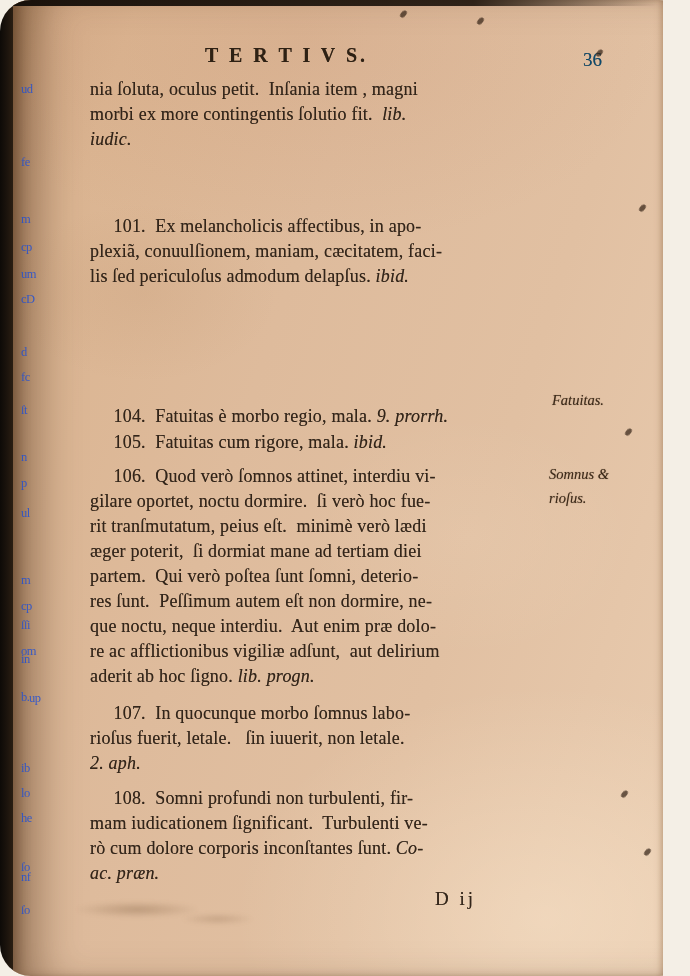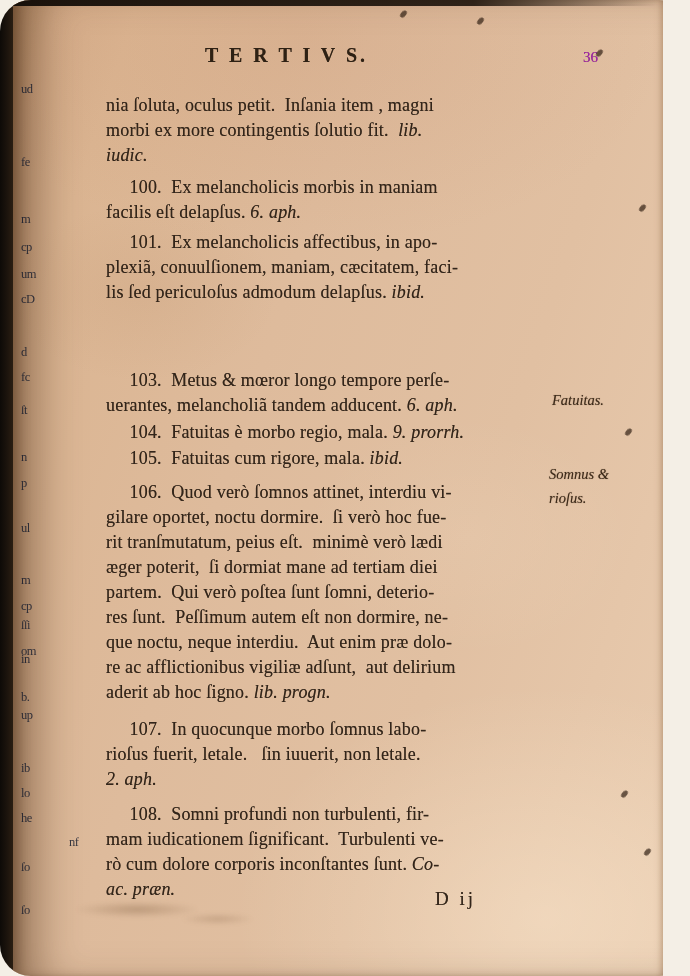--- a/index.html
+++ b/index.html
@@ -35,24 +35,24 @@
   }
   
   .running-title{
     position:absolute;left:205px;top:44px;
     font-size:20px;font-weight:bold;letter-spacing:3px;
     color:#2e2114;text-shadow:0 0 .6px rgba(40,26,12,.55);
     white-space:pre;
   }
   .page-number{
     position:absolute;left:583px;top:49px;
-    font-size:15px;color:#a21caf;text-shadow:0 0 .6px rgba(40,26,12,.5);
+    font-size:19px;color:#0c4a6e;text-shadow:0 0 .6px rgba(40,26,12,.5);
   }
   .para{
-    position:absolute;left:90px;width:466px;margin:16px;
+    position:absolute;left:90px;width:466px;margin:0;
     font-size:18px;line-height:25px;letter-spacing:.2px;
     color:#32251a;white-space:pre-wrap;
     text-shadow:0 0 .5px rgba(45,30,16,.55);
   }
   .cite{font-style:italic;}
   .p0{top:77px}.p1{top:159px}.p2{top:214px}.p3{top:292px}.p4{top:352px}
   .p5{top:404px}.p6{top:430px}.p7{top:464px}.p8{top:701px}.p9{top:786px}
   .margin-note{
     position:absolute;width:112px;
     font-style:italic;font-size:14.5px;line-height:24px;
@@ -63,21 +63,21 @@
   .mn1{left:552px;top:388px}
   .mn2{left:549px;top:462px}
   .signature{
     position:absolute;left:435px;top:888px;
     font-size:19px;letter-spacing:3px;color:#33261a;
     text-shadow:0 0 .6px rgba(45,30,16,.55);
   }
   
   .edge-frag{
     position:absolute;left:21px;
-    font-size:12.5px;color:#0f172a;opacity:.82;
+    font-size:12.5px;color:#1d4ed8;opacity:.82;
     filter:blur(.4px);letter-spacing:-.5px;
   }
   
   .ink-speck{
     position:absolute;width:5px;height:8px;
     background:rgba(48,32,18,.7);
     border-radius:62% 38% 55% 45%;
     transform:rotate(36deg);
     filter:blur(.3px);
   }
@@ -102,30 +102,26 @@
   <div class="gutter-band"></div>
   <div class="top-edge"></div>
 
   <div class="running-title">T E R T I V S.</div>
   <div class="page-number">36</div>
 
   <p class="para p0"><span>nia ſoluta, oculus petit.  Inſania item , magni
 morbi ex more contingentis ſolutio fit.  </span><span class="cite">lib.
 iudic.</span></p>
 
-  <p class="para p1"><span>     100.  Ex melancholicis morbis in maniam
-facilis eſt delapſus. </span><span class="cite">6. aph.</span></p>
 
   <p class="para p2"><span>     101.  Ex melancholicis affectibus, in apo-
 plexiã, conuulſionem, maniam, cæcitatem, faci-
 lis ſed periculoſus admodum delapſus. </span><span class="cite">ibid.</span></p>
 
 
-  <p class="para p4"><span>     103.  Metus &amp; mœror longo tempore perſe-
-uerantes, melancholiã tandem adducent. </span><span class="cite">6. aph.</span></p>
 
   <p class="para p5"><span>     104.  Fatuitas è morbo regio, mala. </span><span class="cite">9. prorrh.</span></p>
 
   <p class="para p6"><span>     105.  Fatuitas cum rigore, mala. </span><span class="cite">ibid.</span></p>
 
   <p class="para p7"><span>     106.  Quod verò ſomnos attinet, interdiu vi-
 gilare oportet, noctu dormire.  ſi verò hoc fue-
 rit tranſmutatum, peius eſt.  minimè verò lædi
 æger poterit,  ſi dormiat mane ad tertiam diei
 partem.  Qui verò poſtea ſunt ſomni, deterio-
@@ -165,43 +161,43 @@
     <span class="edge-frag" style="top: 345px;">d</span>
 
     <span class="edge-frag" style="top: 370px;">fc</span>
 
     <span class="edge-frag" style="top: 403px;">ſt</span>
 
     <span class="edge-frag" style="top: 450px;">n</span>
 
     <span class="edge-frag" style="top: 476px;">p</span>
 
-    <span class="edge-frag" style="top: 521px; text-align: right;">ul</span>
+    <span class="edge-frag" style="top: 506px; text-align: right;">ul</span>
 
     <span class="edge-frag" style="top: 573px;">m</span>
 
     <span class="edge-frag" style="top: 599px;">cp</span>
 
     <span class="edge-frag" style="top: 618px;">ſſi</span>
 
     <span class="edge-frag" style="top: 644px;">om</span>
 
     <span class="edge-frag" style="top: 652px;">in</span>
 
     <span class="edge-frag" style="top: 690px;">b.</span>
 
-    <span class="edge-frag" style="top: 708px;">up</span>
+    <span class="edge-frag" style="top: 691px; margin-left: 8px;">up</span>
 
     <span class="edge-frag" style="top: 761px;">ib</span>
 
     <span class="edge-frag" style="top: 786px;">lo</span>
 
     <span class="edge-frag" style="top: 811px;">he</span>
 
-    <span class="edge-frag" style="top: 835px; margin-left: 48px;">nf</span>
+    <span class="edge-frag" style="top: 870px;">nf</span>
 
     <span class="edge-frag" style="top: 860px;">ſo</span>
 
     <span class="edge-frag" style="top: 903px;">ſo</span>
 
     <span class="ink-speck" style="top: 10px; left: 401px;"></span>
 
     <span class="ink-speck" style="top: 17px; left: 478px;"></span>
 
     <span class="ink-speck" style="top: 49px; left: 597px;"></span>

